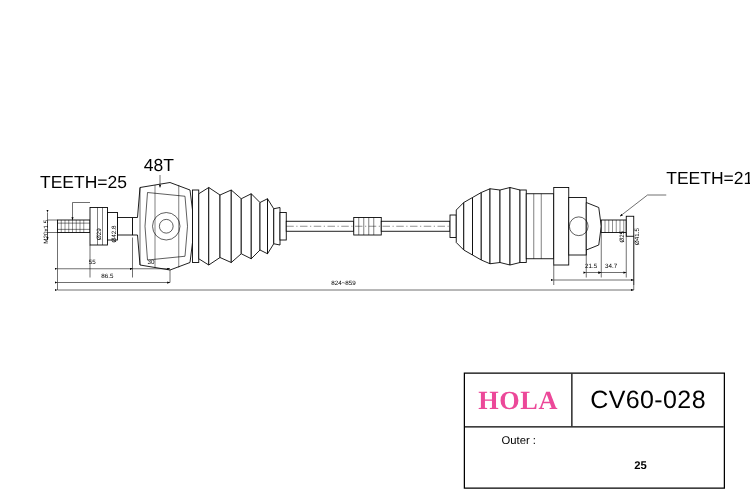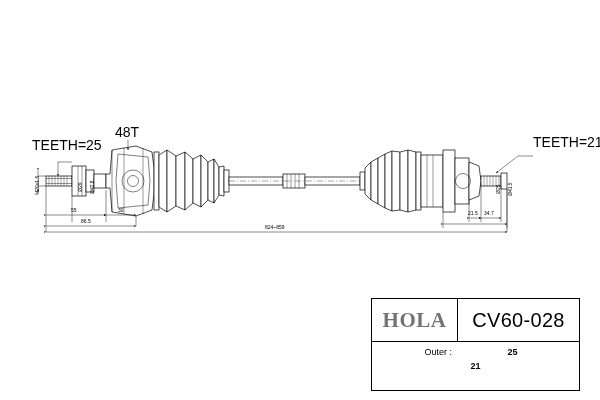--- a/index.html
+++ b/index.html
@@ -21,32 +21,32 @@
     position:absolute;left:371px;top:298px;width:209px;height:93px;
     border:1.6px solid #000;background:#fff;box-sizing:border-box;
   }
   .tb-top{height:42px;display:flex;align-items:stretch;border-bottom:1.4px solid #000;}
   .tb-brand{
     width:86px;display:flex;align-items:center;justify-content:center;
     border-right:1.4px solid #000;box-sizing:border-box;
   }
   .brand-text{
     font-family:"Liberation Serif",serif;font-weight:bold;font-size:21px;
-    letter-spacing:0.5px;color:#737373;
+    letter-spacing:0.5px;color:#ec4899;
   }
   .tb-code{
     flex:1;display:flex;align-items:center;justify-content:center;
     font-weight:normal;font-size:20px;letter-spacing:0.3px;
   }
   .tb-rows{padding:3px 0 0 0;}
   .tb-row{
     display:flex;font-size:9px;line-height:14px;padding:0 6px;
   }
-  .tb-row .k{width:74px;text-align:right;}
-  .tb-row .v{flex:1;text-align:center;font-weight:bold;}
+  .tb-row .k{width:74px;text-align:center;}
+  .tb-row .v{flex:1;text-align:center;font-weight:bold;margin-top:20px;}
 </style>
 </head>
 <body>
 
 <div class="stage">
 
   <svg width="600" height="400" viewBox="0 0 600 400">
     <defs>
       <marker id="ar" markerWidth="7" markerHeight="7" refX="6" refY="2.5" orient="auto">
         <path d="M0,0 L6,2.5 L0,5 z" fill="#000"></path>

